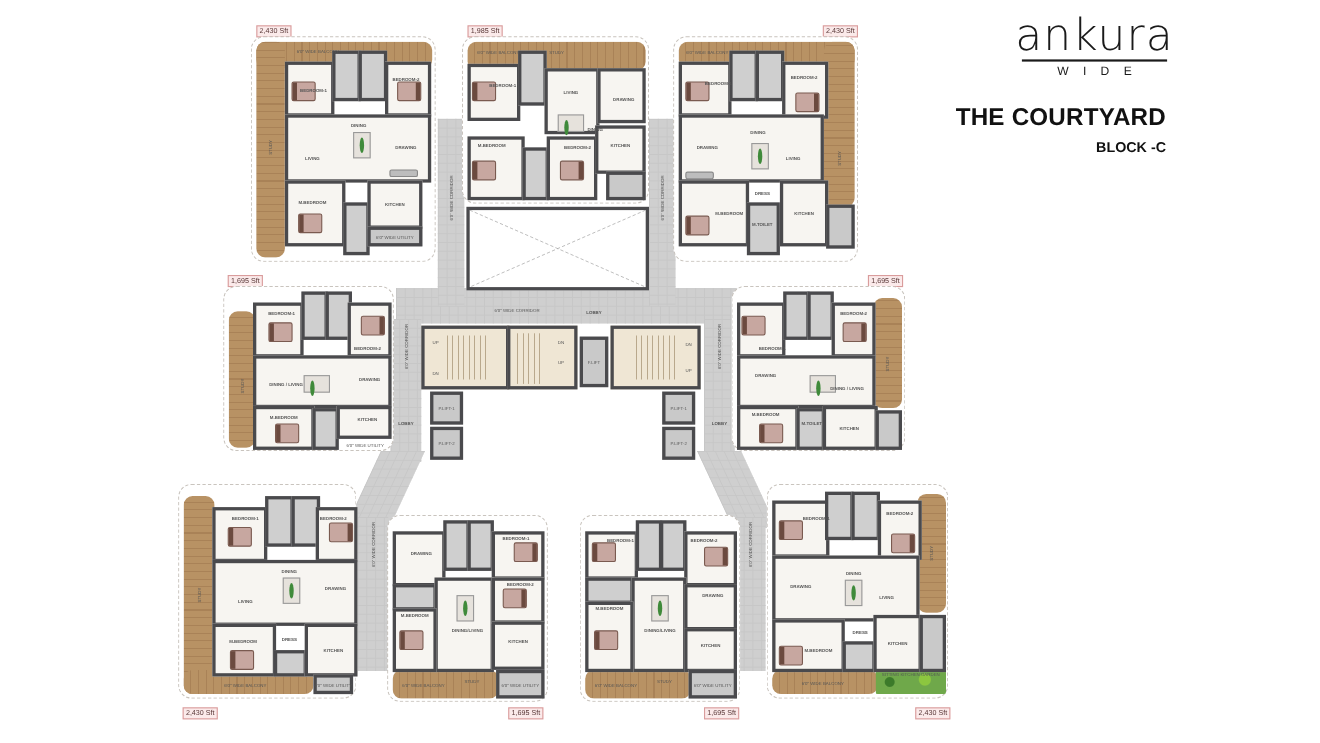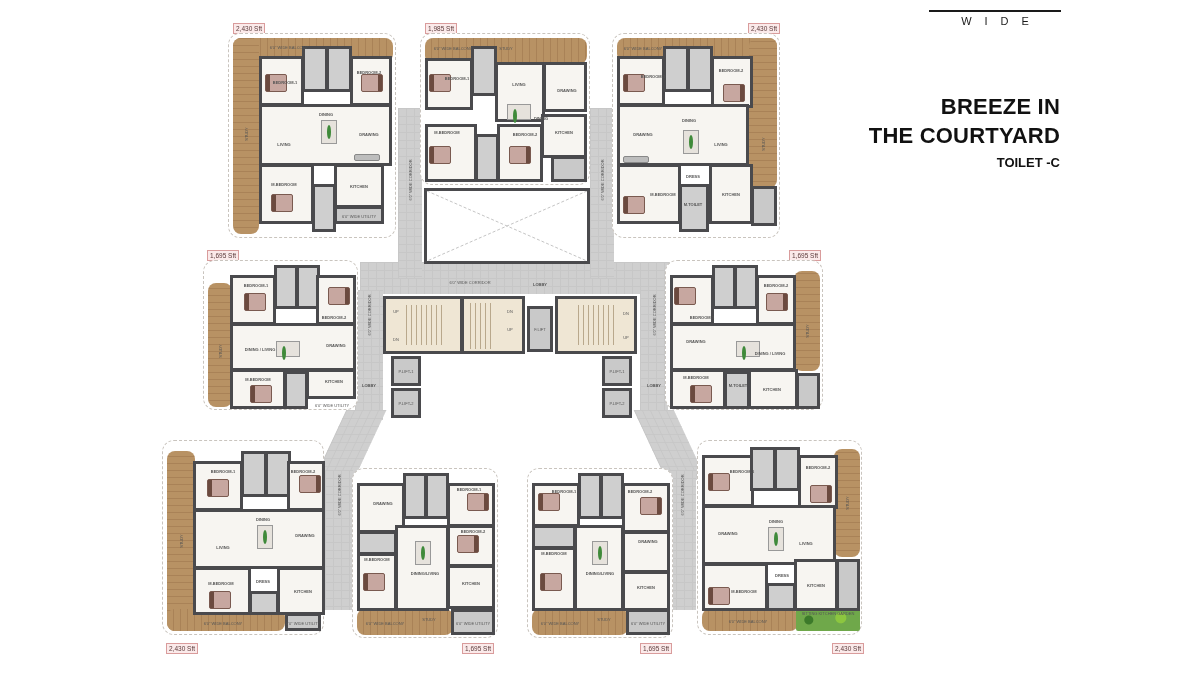--- a/index.html
+++ b/index.html
@@ -49,27 +49,27 @@
   .lift { position: absolute; background: #c9c9c9; border: 3px solid #4a4a4d; }
   .void { position: absolute; background: #ffffff; border: 3px solid #4a4a4d; }
   .void svg { position: absolute; left: 0; top: 0; }
 </style>
 </head>
 <body>
 
 <div class="stage">
 
   <div class="brand">
+    <div class="brand-logo">ankura</div>
     <div class="brand-rule"></div>
     <div class="brand-sub">WIDE</div>
   </div>
   <div class="title-block">
-    <div class="title-line">BREEZE IN</div>
     <div class="title-line">THE COURTYARD</div>
-    <div class="title-sub">TOILET -C</div>
+    <div class="title-sub">BLOCK -C</div>
   </div>
 
   <div class="corridor" style="left:360px;top:262px;width:320px;height:32px;"></div>
   <div class="corridor" style="left:398px;top:108px;width:24px;height:170px;"></div>
   <div class="corridor" style="left:590px;top:108px;width:24px;height:170px;"></div>
   <div class="corridor" style="left:355px;top:290px;width:28px;height:130px;"></div>
   <div class="corridor" style="left:640px;top:290px;width:28px;height:130px;"></div>
   <div class="corridor" style="left:330px;top:410px;width:40px;height:70px;transform:skewX(-25deg);"></div>
   <div class="corridor" style="left:650px;top:410px;width:40px;height:70px;transform:skewX(25deg);"></div>
   <div class="corridor" style="left:325px;top:470px;width:28px;height:140px;"></div>

